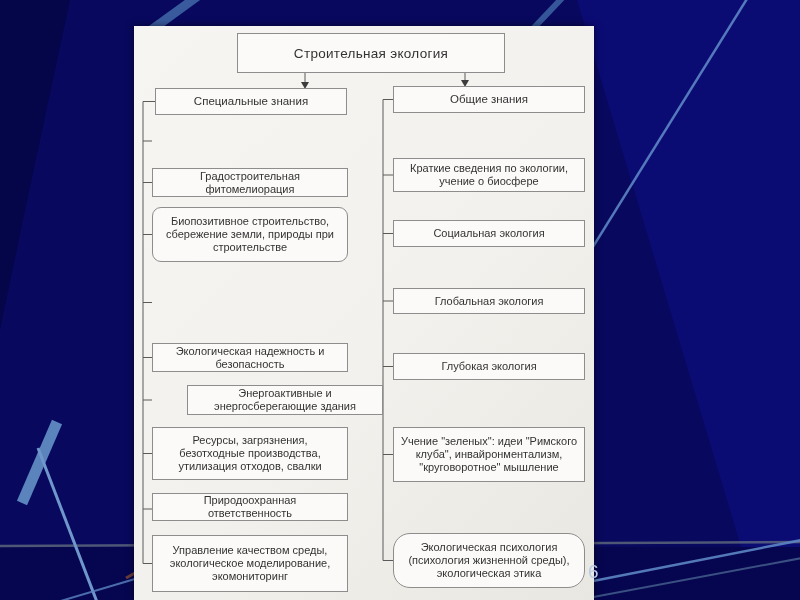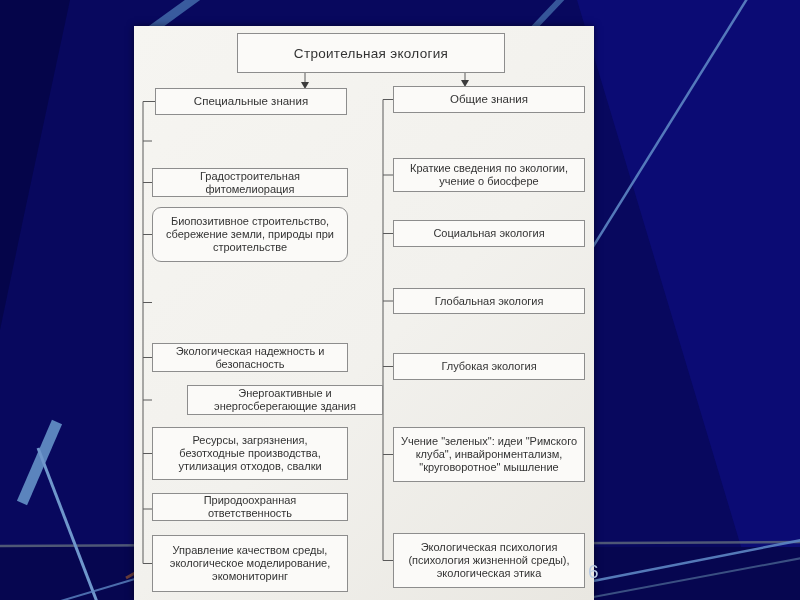--- a/index.html
+++ b/index.html
@@ -97,18 +97,18 @@
 экомониторинг</div>
 
     <div class="node col-right" style="top:132px;height:34px;">Краткие сведения по экологии,
 учение о биосфере</div>
     <div class="node col-right" style="top:194px;height:27px;">Социальная экология</div>
     <div class="node col-right" style="top:262px;height:26px;">Глобальная экология</div>
     <div class="node col-right" style="top:327px;height:27px;">Глубокая экология</div>
     <div class="node col-right" style="top:401px;height:55px;">Учение "зеленых": идеи "Римского
 клуба", инвайронментализм,
 "круговоротное" мышление</div>
-    <div class="node col-right" style="top:507px;height:55px;">Экологическая психология
+    <div class="node col-right" style="top:507px;height:55px;border-radius:17px;">Экологическая психология
 (психология жизненной среды),
 экологическая этика</div>
 
   </div>
 </div>
 
 </body></html>

